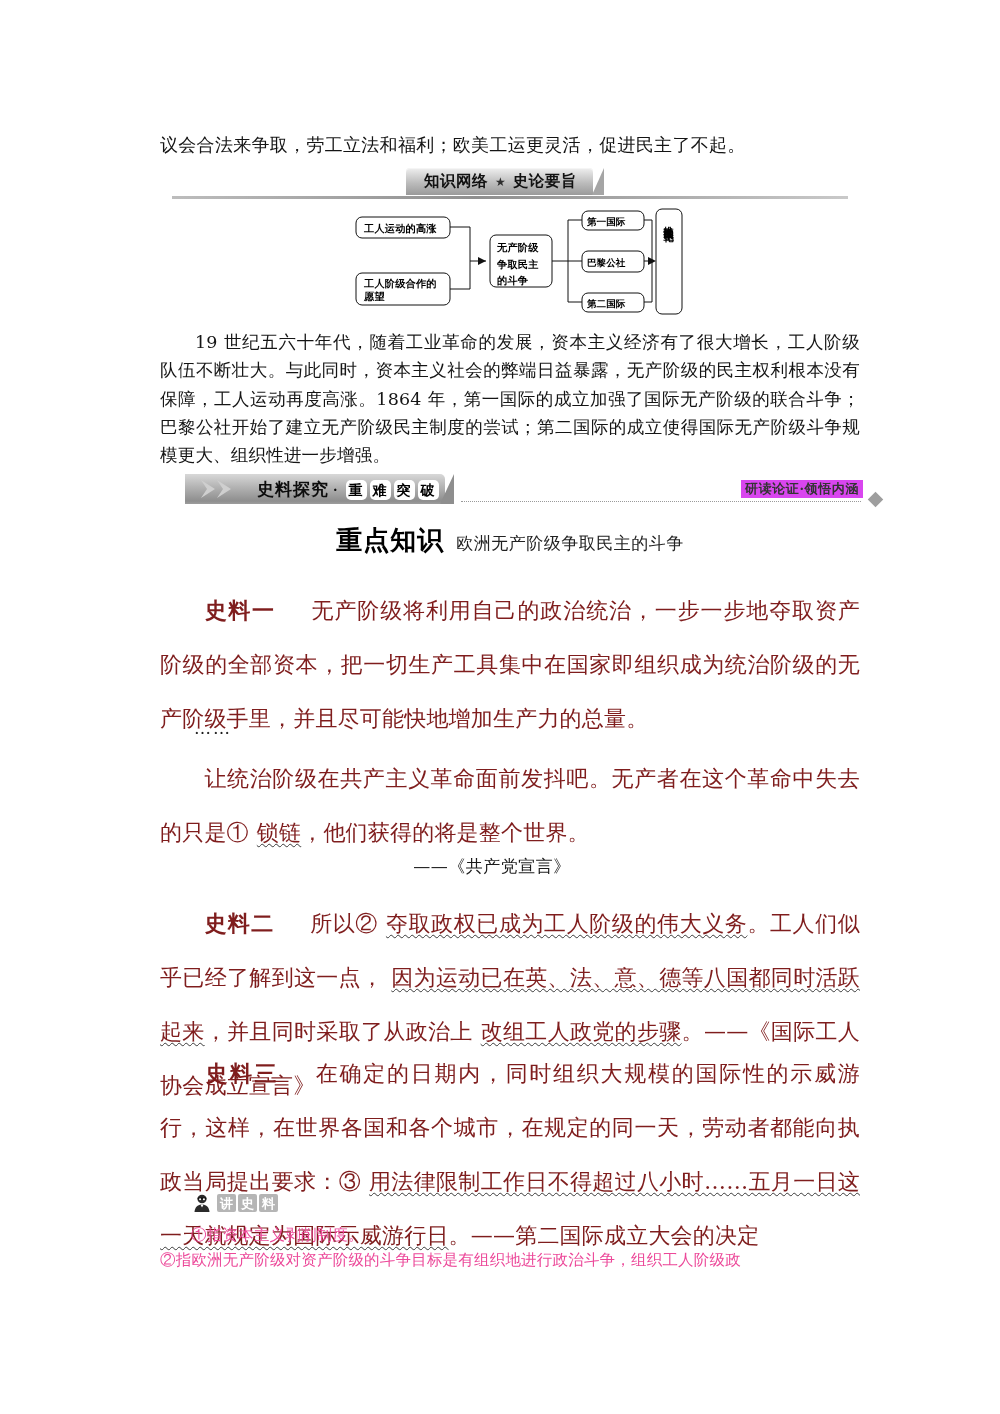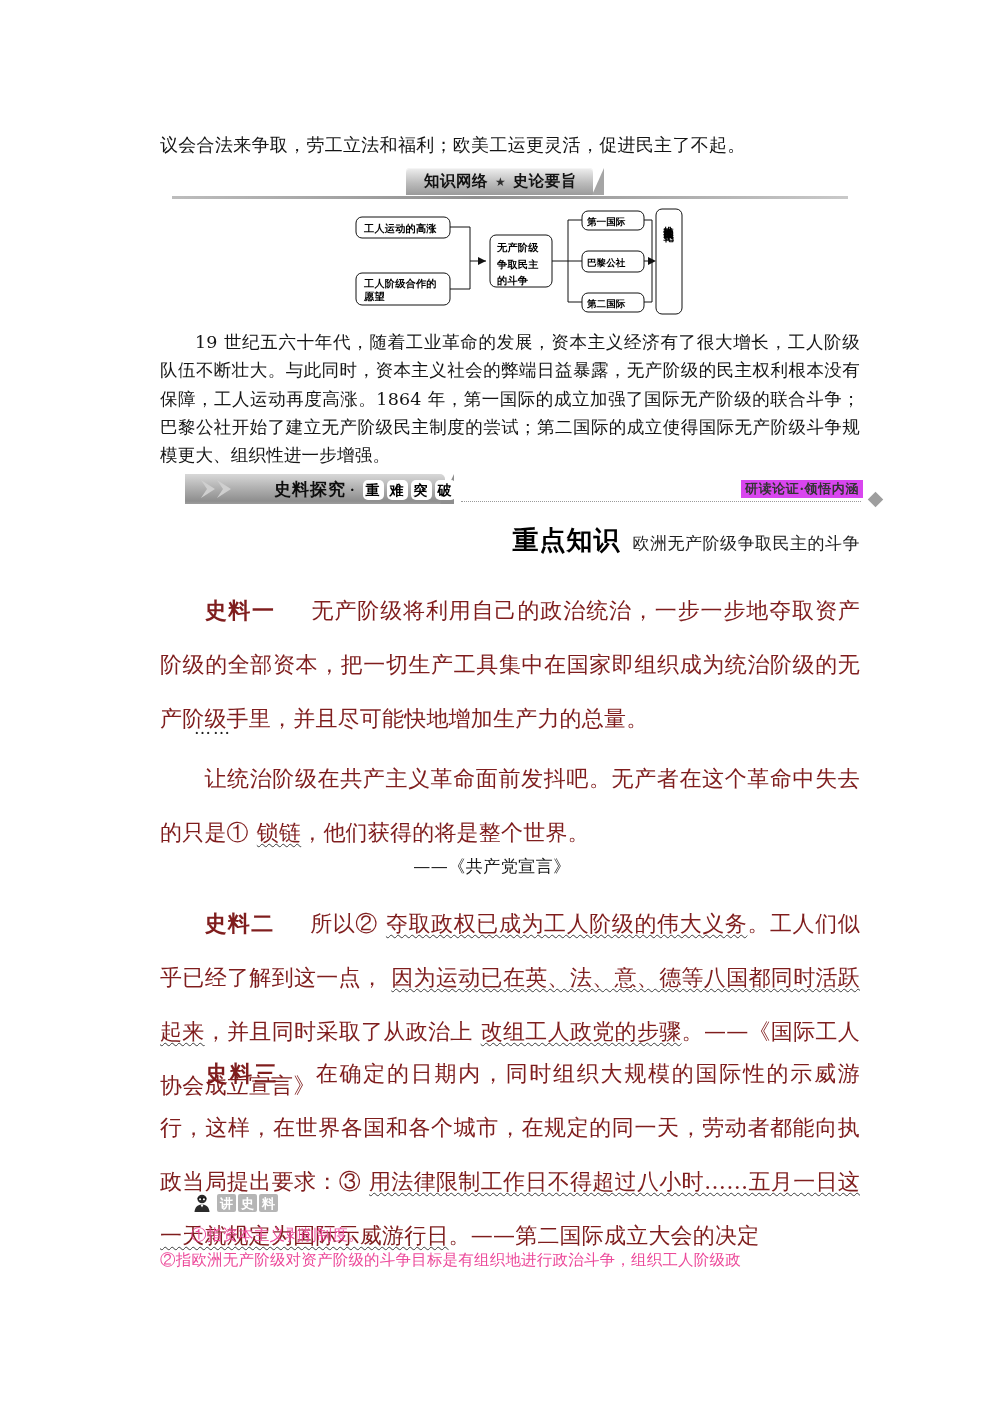--- a/index.html
+++ b/index.html
@@ -161,21 +161,20 @@
     top: 4px;
     display: flex;
     align-items: center;
     gap: 2px;
     font-family: "DejaVu Serif", "Liberation Serif", serif;
     font-weight: bold;
     font-size: 17px;
     color: #0d0d0d;
     letter-spacing: 1px;
     white-space: nowrap;
-    margin-left: 17px;
   }
   .banner-title .dot { font-size: 13px; padding: 0 2px; }
   .boxchars { display: flex; gap: 3px; margin-left: 3px; }
   .boxchar {
     display: inline-flex;
     align-items: center;
     justify-content: center;
     width: 21px; height: 20px;
     background: #fff;
     border-radius: 5px;
@@ -214,21 +213,21 @@
   }
 
   
   .key-heading {
     position: absolute;
     left: 160px;
     top: 523px;
     width: 700px;
     display: flex;
     align-items: baseline;
-    justify-content: flex-end;
+    justify-content: center;
     gap: 12px;
   }
   .key-heading .kh-main {
     font-family: "DejaVu Sans", "Liberation Sans", sans-serif;
     font-weight: bold;
     font-size: 26px;
     color: #000;
     letter-spacing: 1px;
   }
   .key-heading .kh-sub {

